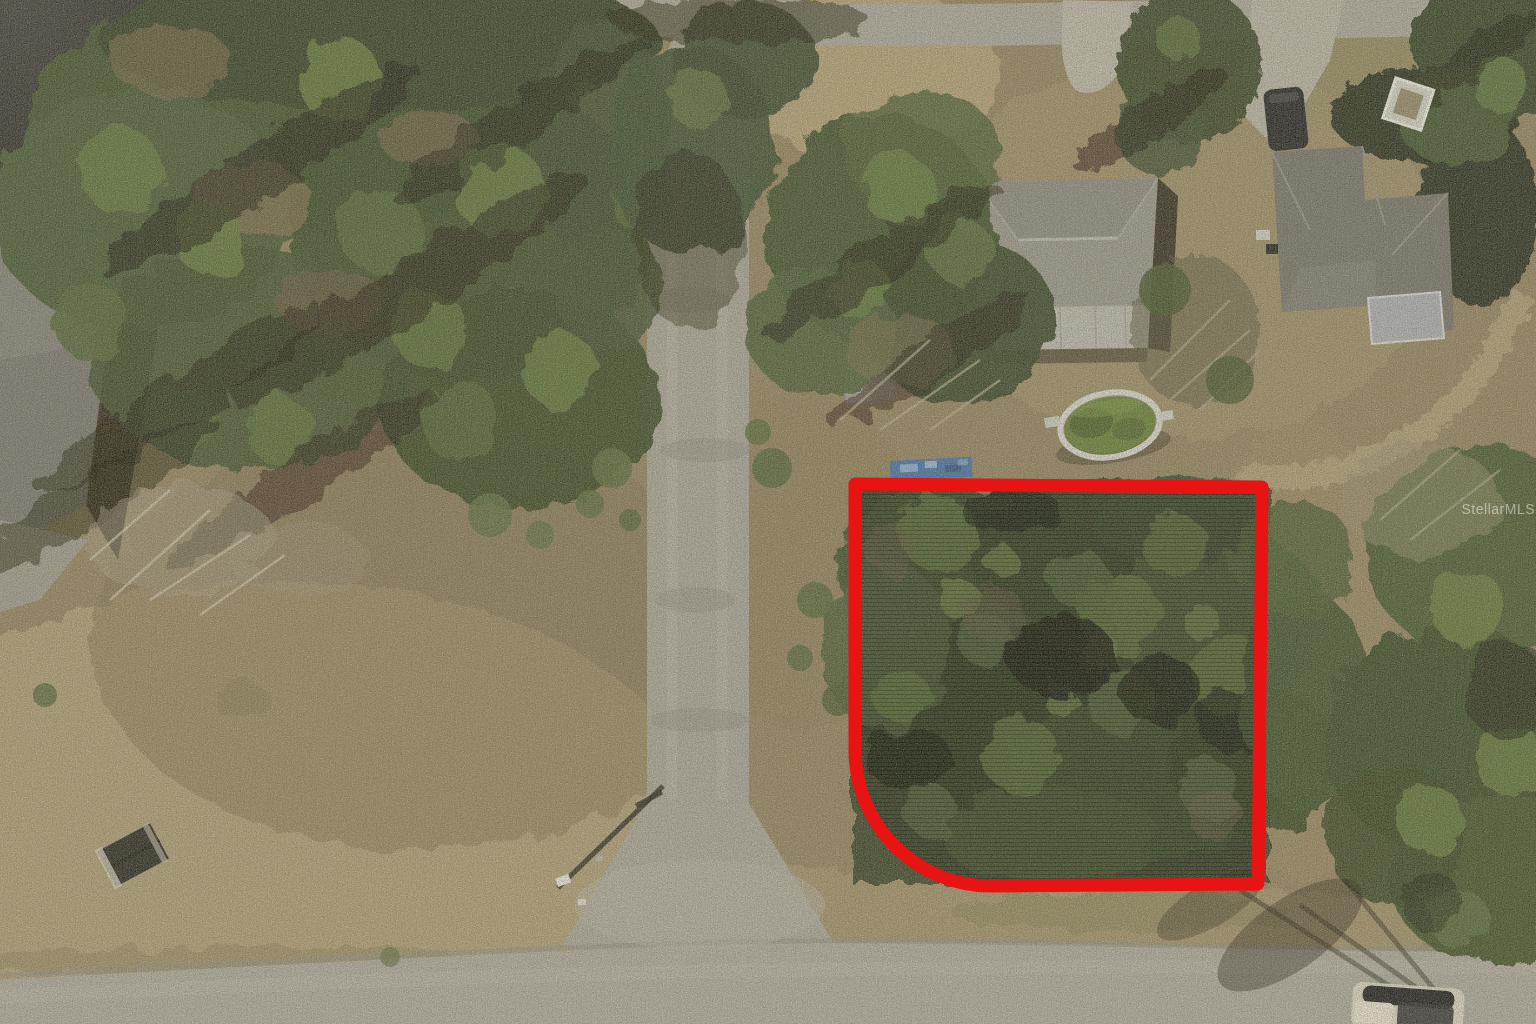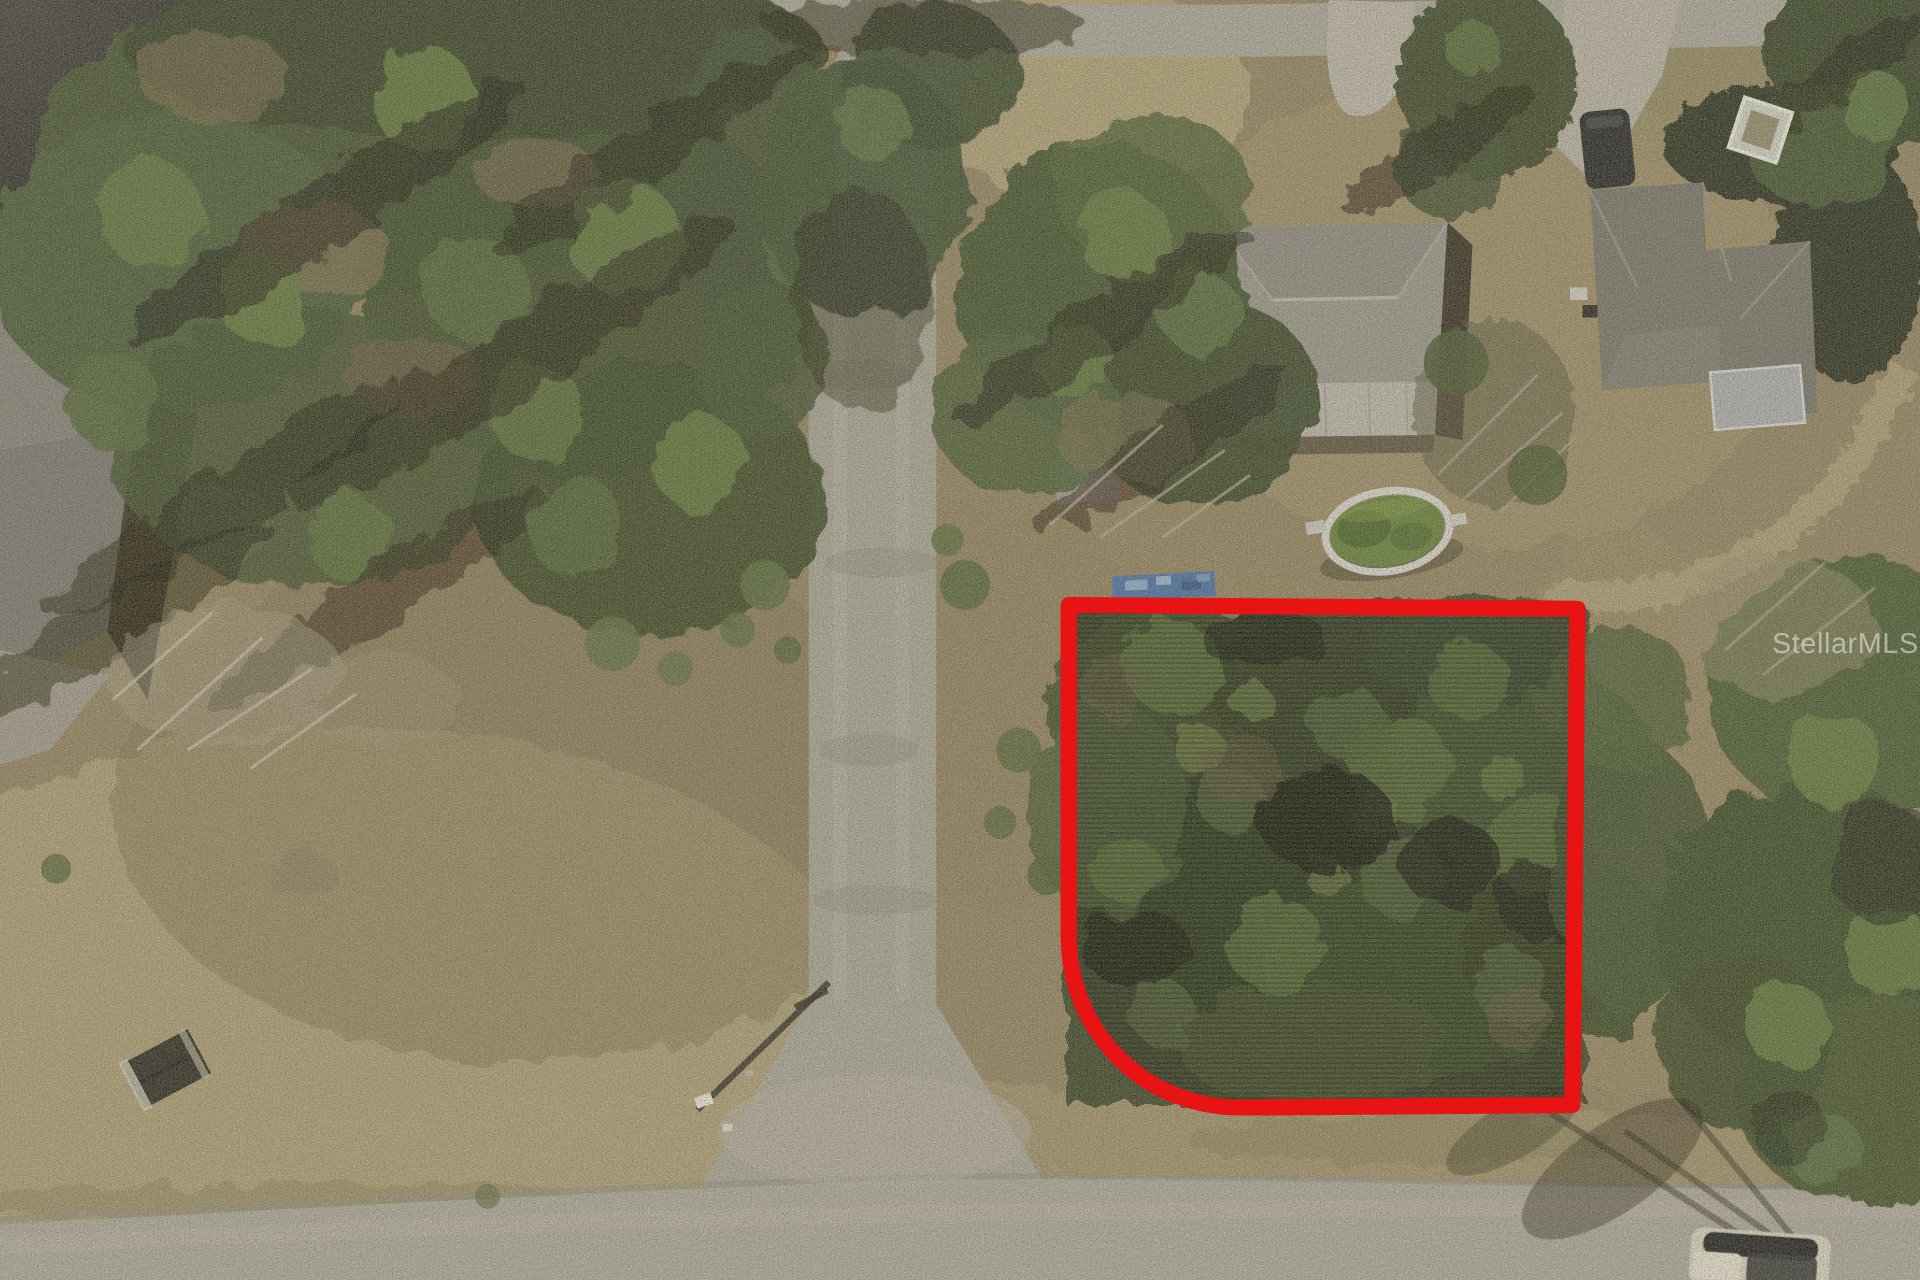--- a/index.html
+++ b/index.html
@@ -1,20 +1,20 @@
 <!DOCTYPE html>
 <html><head>
 <meta charset="utf-8">
 <style>
   html,body{margin:0;padding:0;background:#222;}
   .stage{position:relative;width:1536px;height:1024px;overflow:hidden;
          font-family:"Liberation Sans", sans-serif;}
   .stage svg{position:absolute;inset:0;display:block;}
   .watermark{position:absolute;top:501px;right:0;padding-right:1px;
-             font-size:23px;letter-spacing:.5px;color:rgba(255,255,255,.48);
+             font-size:14px;letter-spacing:.5px;color:rgba(255,255,255,.48);
              font-family:"Liberation Sans", sans-serif;z-index:5;user-select:none;}
 </style>
 </head>
 <body>
 
 <div class="stage">
 <svg width="1536" height="1024" viewBox="0 0 1536 1024">
   <defs>
     <filter id="rough" x="-30%" y="-30%" width="160%" height="160%">
       <feTurbulence type="fractalNoise" baseFrequency="0.035" numOctaves="3" seed="8" result="t"></feTurbulence>

